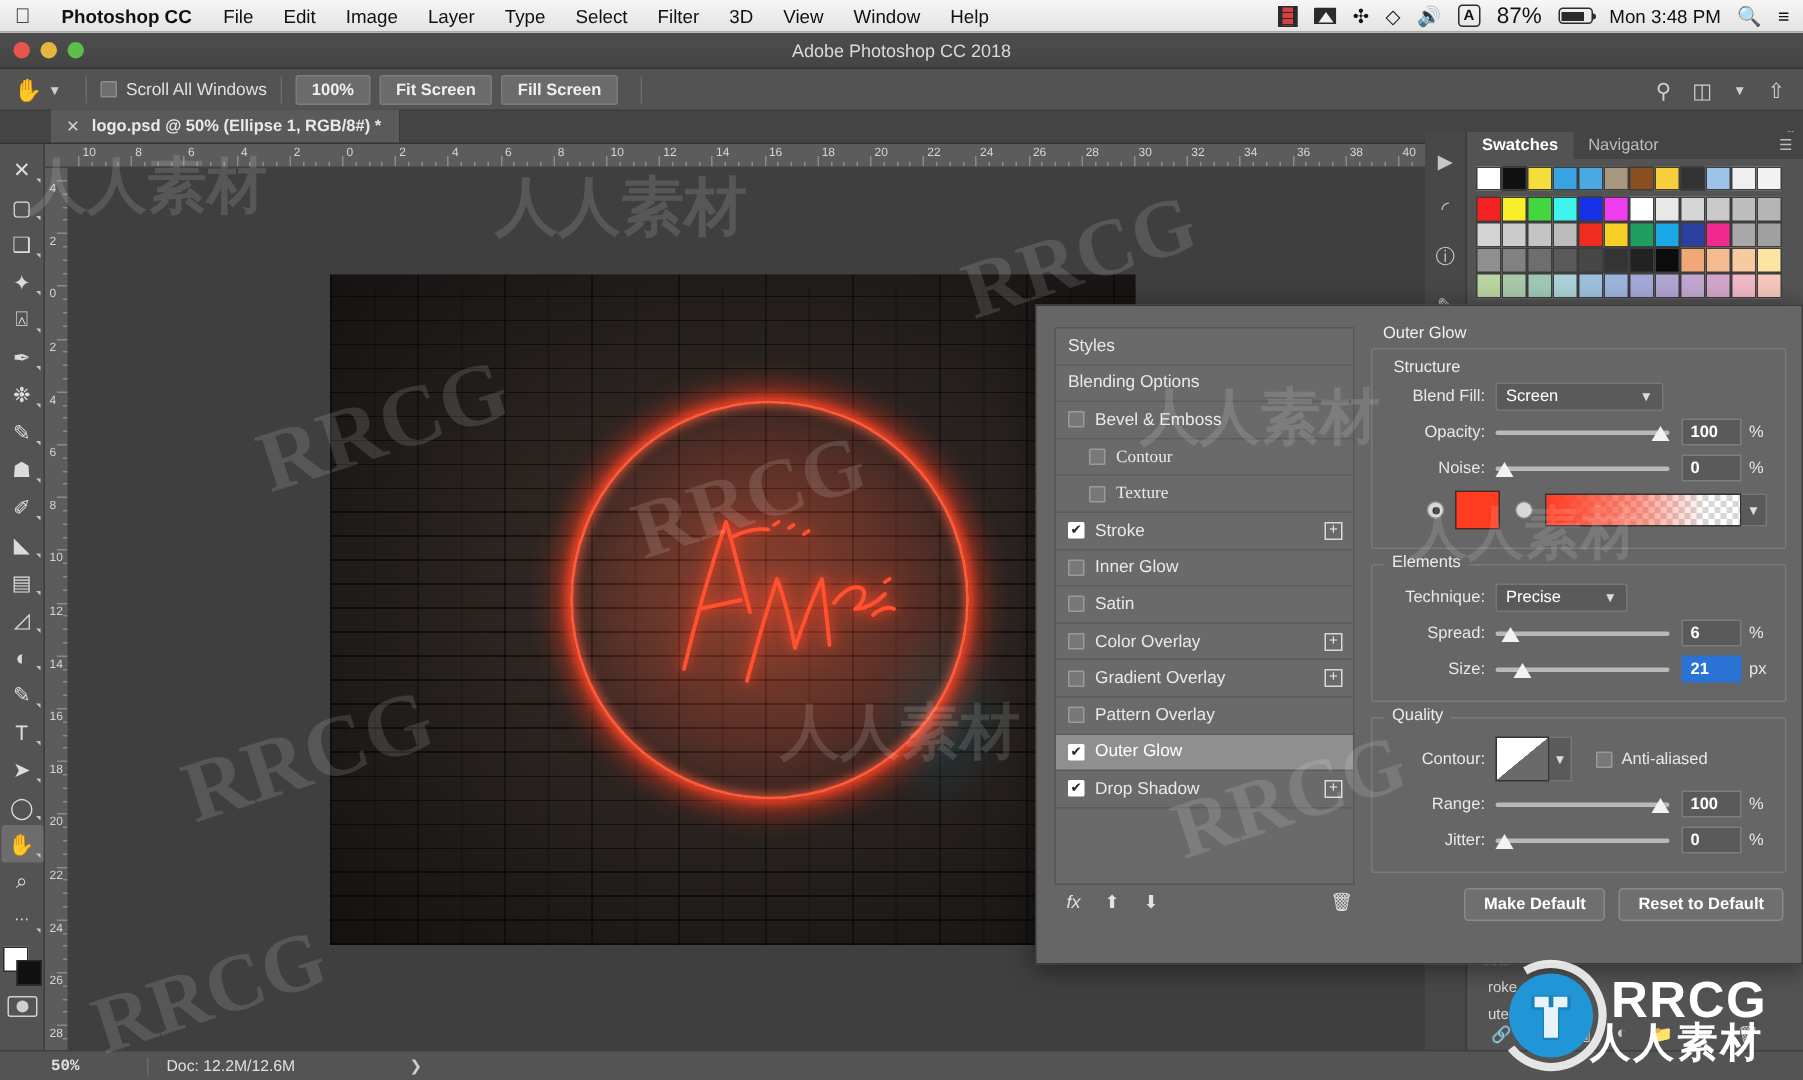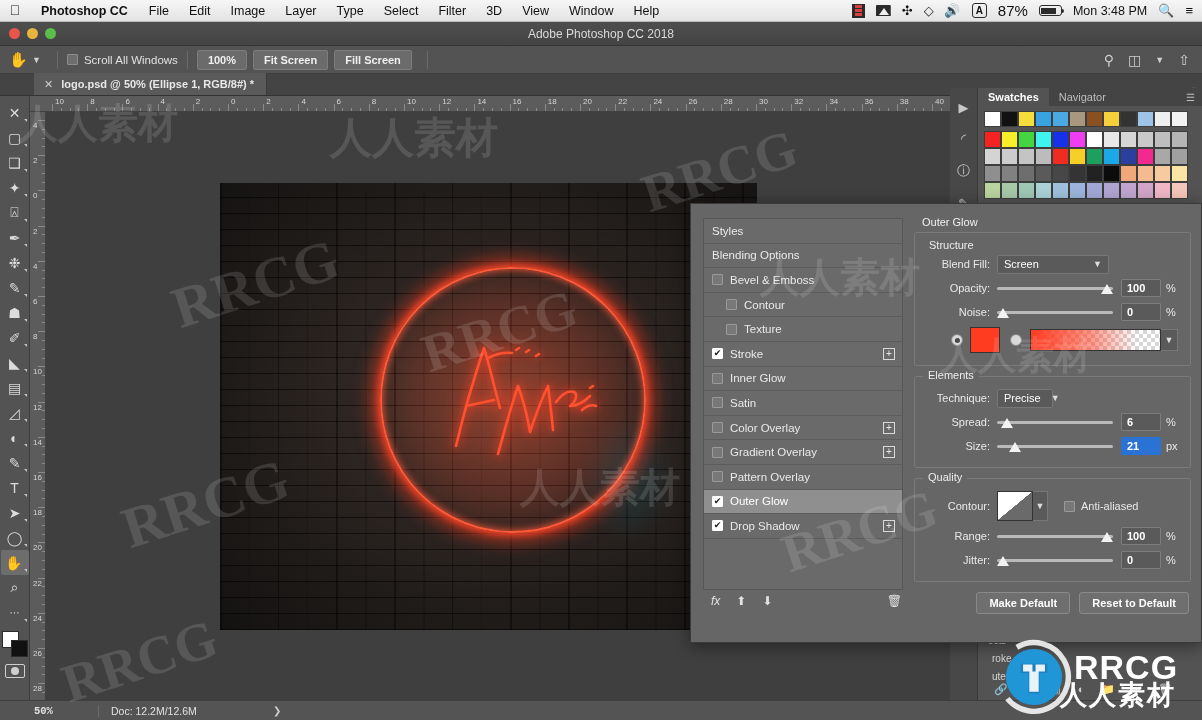--- a/index.html
+++ b/index.html
@@ -190,21 +190,21 @@
     display:flex; align-items:center; justify-content:center; font-size:11.5px; color:#2e2e2e;
   }
   .dlg-body { display:flex; height:418px; }
   .styles-col { width:219px; padding:14px 0 0 12px; }
   .styles-list { width:200px; height:372px; background:#6a6a6a; border:1px solid #565656; display:flex; flex-direction:column; }
   .st-row {
     height:24.6px; display:flex; align-items:center; gap:7px; padding-left:8px;
     border-bottom:1px solid #5c5c5c; font-size:11.5px; color:#e9e9e9; position:relative;
   }
   .st-row.sel { background:#8f8f8f; color:#fff; }
-  .st-row.indent { padding-left:22px; }
+  .st-row.indent { padding-left:22px;font-family:Liberation Serif, serif; }
   .st-cb { width:11px;height:11px;background:#787878;border:1px solid #9a9a9a;border-radius:1px;
            display:flex;align-items:center;justify-content:center;flex:0 0 auto;}
   .st-cb.on { background:#fff; border-color:#fff; }
   .st-cb.on:after{content:"✔"; font-size:9px; color:#222; line-height:1;}
   .st-plus {
     position:absolute; right:7px; width:12px;height:12px;border:1px solid #dadada;
     display:flex;align-items:center;justify-content:center;font-size:10px;color:#e7e7e7;line-height:1;
   }
   .st-filler { flex:1 1 auto; }
   .st-foot { height:22px; display:flex; align-items:center; gap:16px; padding:0 8px; color:#e2e2e2; font-size:12px;}
@@ -844,21 +844,21 @@
               <div class="gradbar"></div>
               <div class="gradchev">▼</div>
             </div>
           </div>
         </div>
 
         <div class="grp">
           <div class="grp-lbl">Elements</div>
           <div class="row" style="margin-top:4px;">
             <div class="lbl">Technique:</div>
-            <div class="sel-box" style="min-width:0; width:56px;">
+            <div class="sel-box" style="min-width:0; width:88px;">
               <span>Precise</span>
               <span class="cv">▼</span>
             </div>
           </div>
           <div class="row">
             <div class="lbl">Spread:</div>
             <div class="slider">
               <div class="strack"></div>
               <div class="sknob" style="left:4px;"></div>
             </div>

